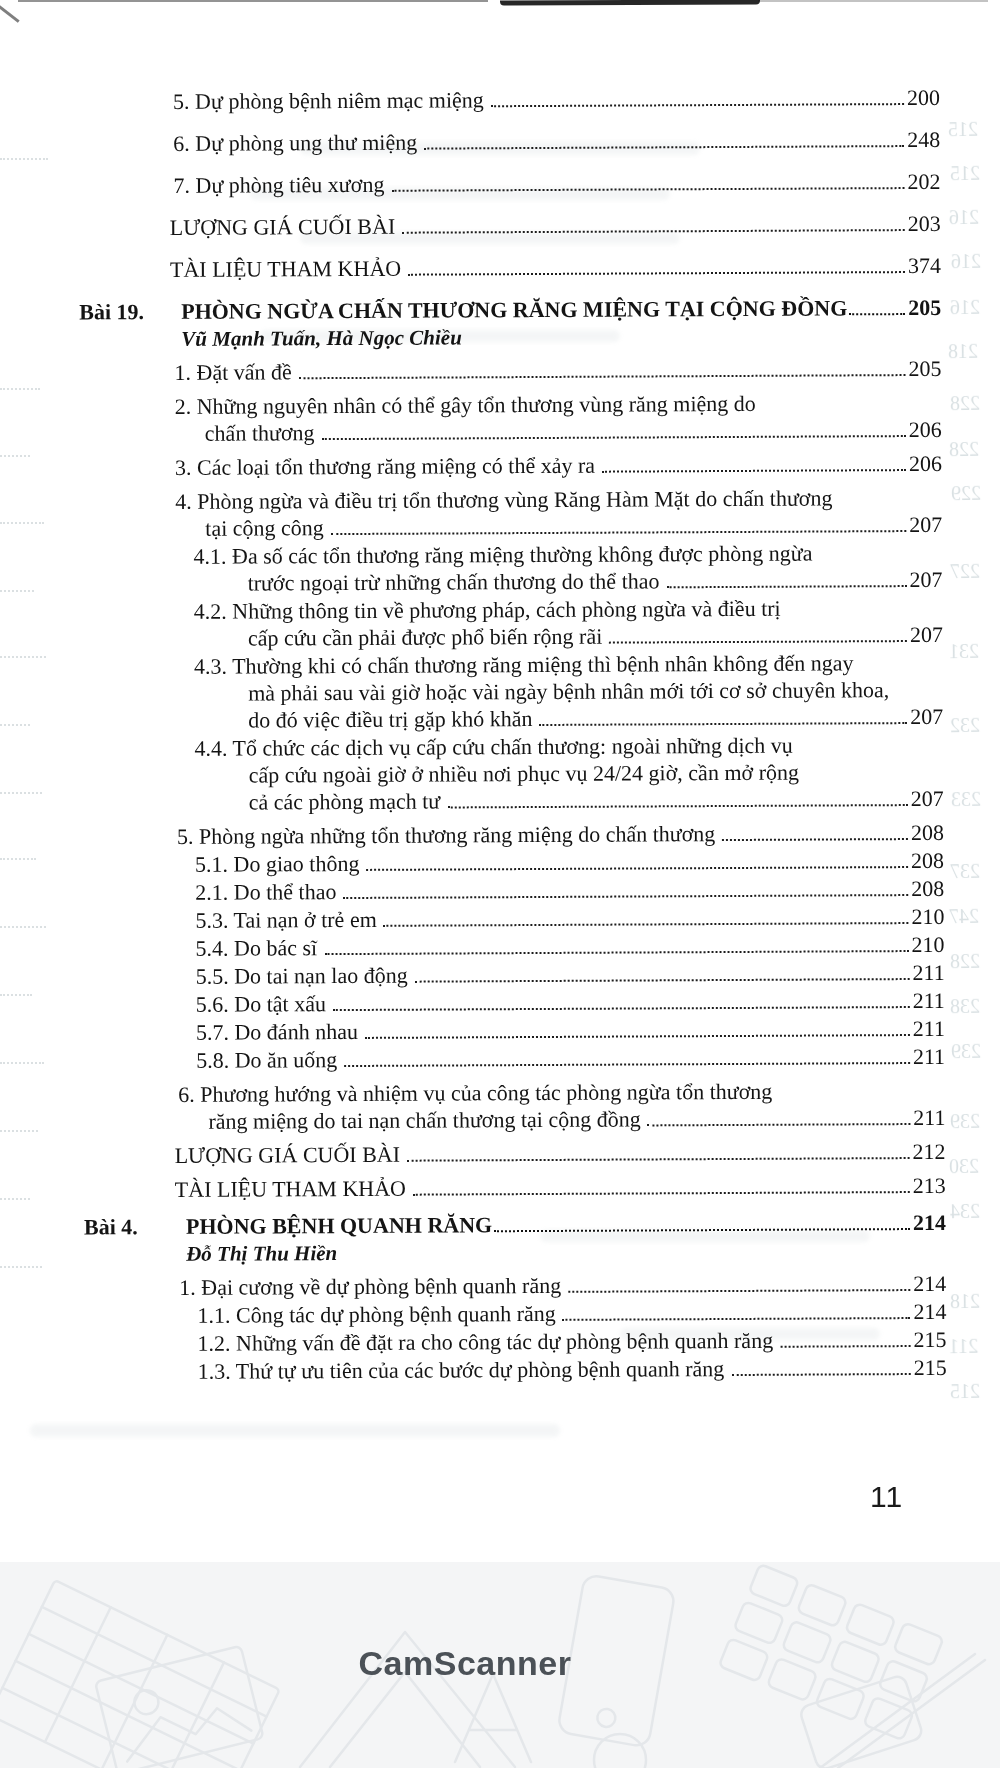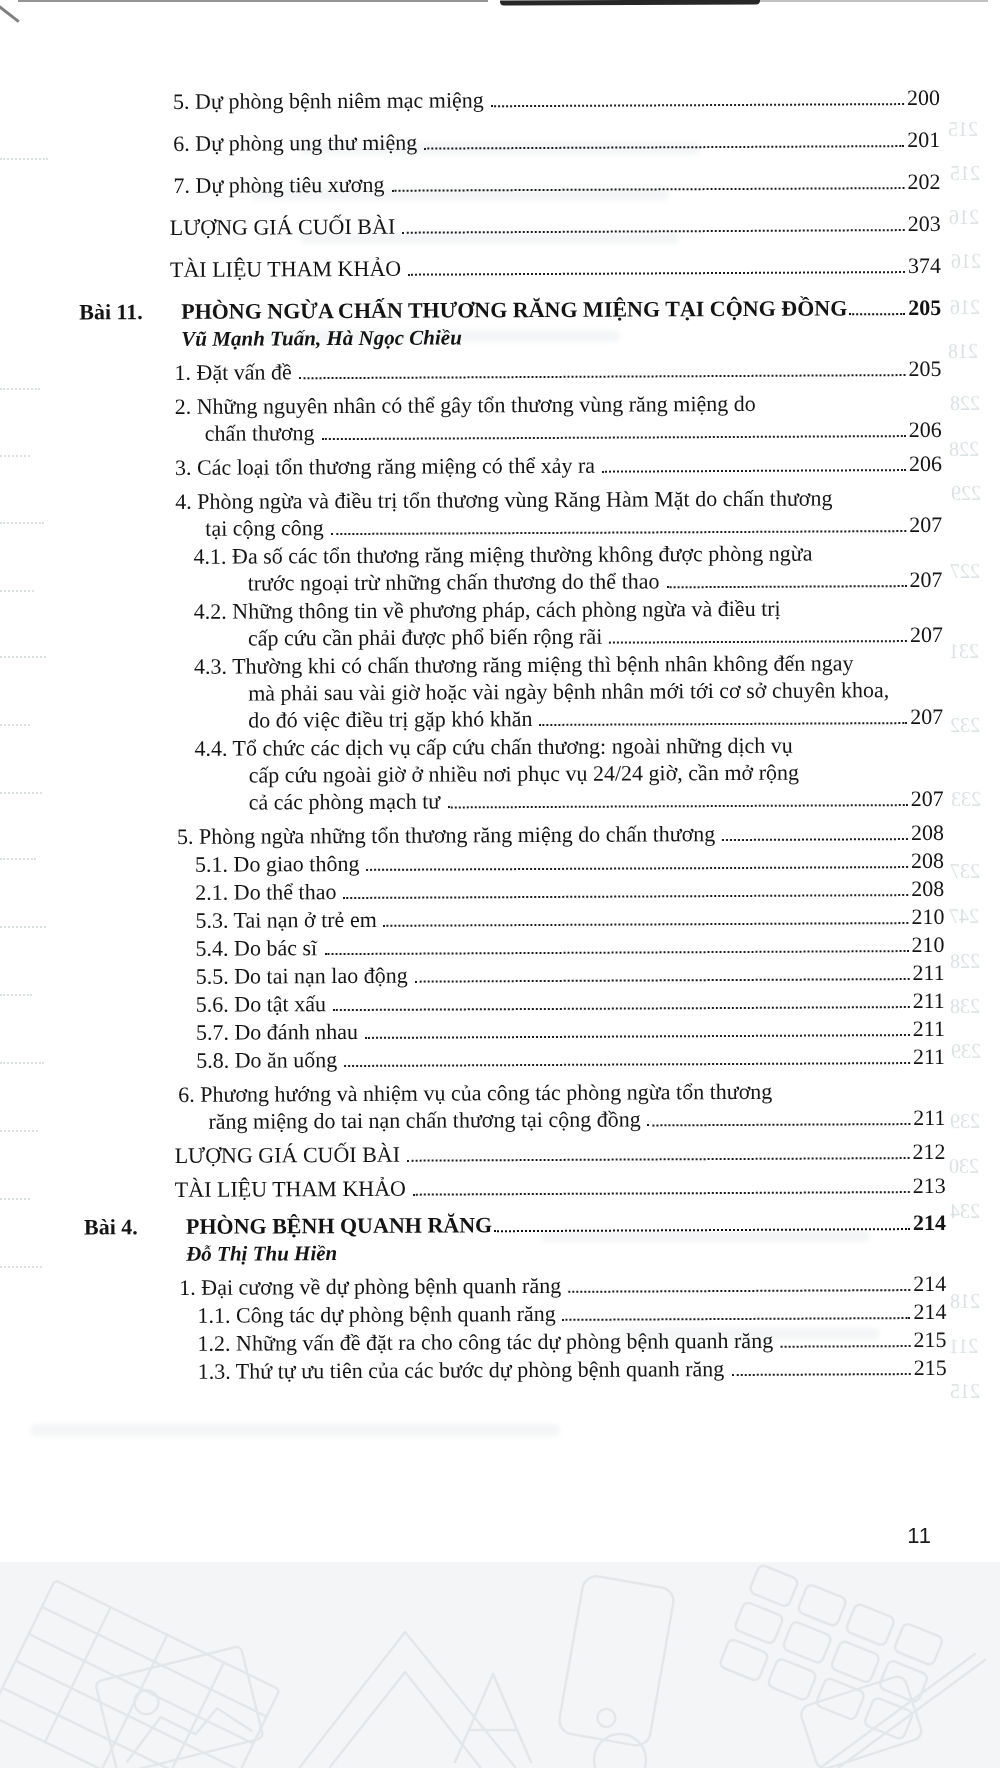--- a/index.html
+++ b/index.html
@@ -43,23 +43,23 @@
   .e-sub{margin-top:1px;}
   .e-item .toc-line,.e-top .toc-line{padding-left:18px;}
   .e-top .toc-line.sec,.e-section .toc-line{padding-left:14px;}
   .e-item .toc-line.cont{padding-left:48px;}
   .e-sub .toc-line{padding-left:36px;}
   .e-sub .toc-line.cont{padding-left:90px;}
   .e-chapter .toc-line{padding-left:25px;}
   .e-chapter .author{padding-left:25px;}
 
   
-  .folio{position:absolute;left:870px;top:1480px;width:62px;text-align:right;
-    font-size:22px;letter-spacing:1px;color:#1a1a1a;
-    font-family:"Liberation Sans", sans-serif;margin-top:43px;}
+  .folio{position:absolute;left:870px;top:1480px;width:62px;text-align:left;
+    font-size:30px;letter-spacing:1px;color:#1a1a1a;
+    font-family:"Liberation Sans", sans-serif;}
 
   
   .ghost-num{position:absolute;color:#9db0b6;opacity:.38;font-size:20px;
     filter:blur(.7px);transform:scaleX(-1) rotate(1deg);}
   .ghost-left{position:absolute;left:0;height:0;border-bottom:2px dotted #b9c3c7;opacity:.5;filter:blur(.5px);}
   .ghost-bar{position:absolute;background:#a9b6ba;opacity:.12;filter:blur(2px);border-radius:6px;}
 
   
   .wm-band{position:absolute;left:0;top:1562px;width:1000px;height:206px;background:#f4f5f6;}
   .wm-doodles{position:absolute;left:0;top:0;}
@@ -133,21 +133,21 @@
         <div class="toc-line">
           <span class="toc-text">5. Dự phòng bệnh niêm mạc miệng</span>
           <span class="leader"></span>
           <span class="pg">200</span>
         </div>
       </div>
       <div class="e-top">
         <div class="toc-line">
           <span class="toc-text">6. Dự phòng ung thư miệng</span>
           <span class="leader"></span>
-          <span class="pg">201</span>
+          <span class="pg">248</span>
         </div>
       </div>
       <div class="e-top">
         <div class="toc-line">
           <span class="toc-text">7. Dự phòng tiêu xương</span>
           <span class="leader"></span>
           <span class="pg">202</span>
         </div>
       </div>
       <div class="e-top">
@@ -158,21 +158,21 @@
         </div>
       </div>
       <div class="e-top">
         <div class="toc-line sec">
           <span class="toc-text">TÀI LIỆU THAM KHẢO</span>
           <span class="leader"></span>
           <span class="pg">374</span>
         </div>
       </div>
       <div class="e-chapter">
-        <span class="chap-label">Bài 11.</span>
+        <span class="chap-label">Bài 19.</span>
         <div class="toc-line">
           <span class="toc-text">PHÒNG NGỪA CHẤN THƯƠNG RĂNG MIỆNG TẠI CỘNG ĐỒNG</span>
           <span class="leader"></span>
           <span class="pg">205</span>
         </div>
         <div class="author">Vũ Mạnh Tuấn, Hà Ngọc Chiều</div>
       </div>
       <div class="e-item">
         <div class="toc-line">
           <span class="toc-text">1. Đặt vấn đề</span>
@@ -421,15 +421,16 @@
             <rect x="156" y="80" width="42" height="30" rx="6"></rect>
         </g>
 
         <path d="M820 206 L975 92 M838 206 L985 98"></path>
 
         <rect x="806" y="128" width="110" height="66" rx="10" transform="rotate(-18 860 160)"></rect>
 
         <circle cx="620" cy="198" r="26"></circle>
       </g>
     </svg>
+    <div class="wm-text">CamScanner</div>
   </div>
 
 </div>
 
 </body></html>

